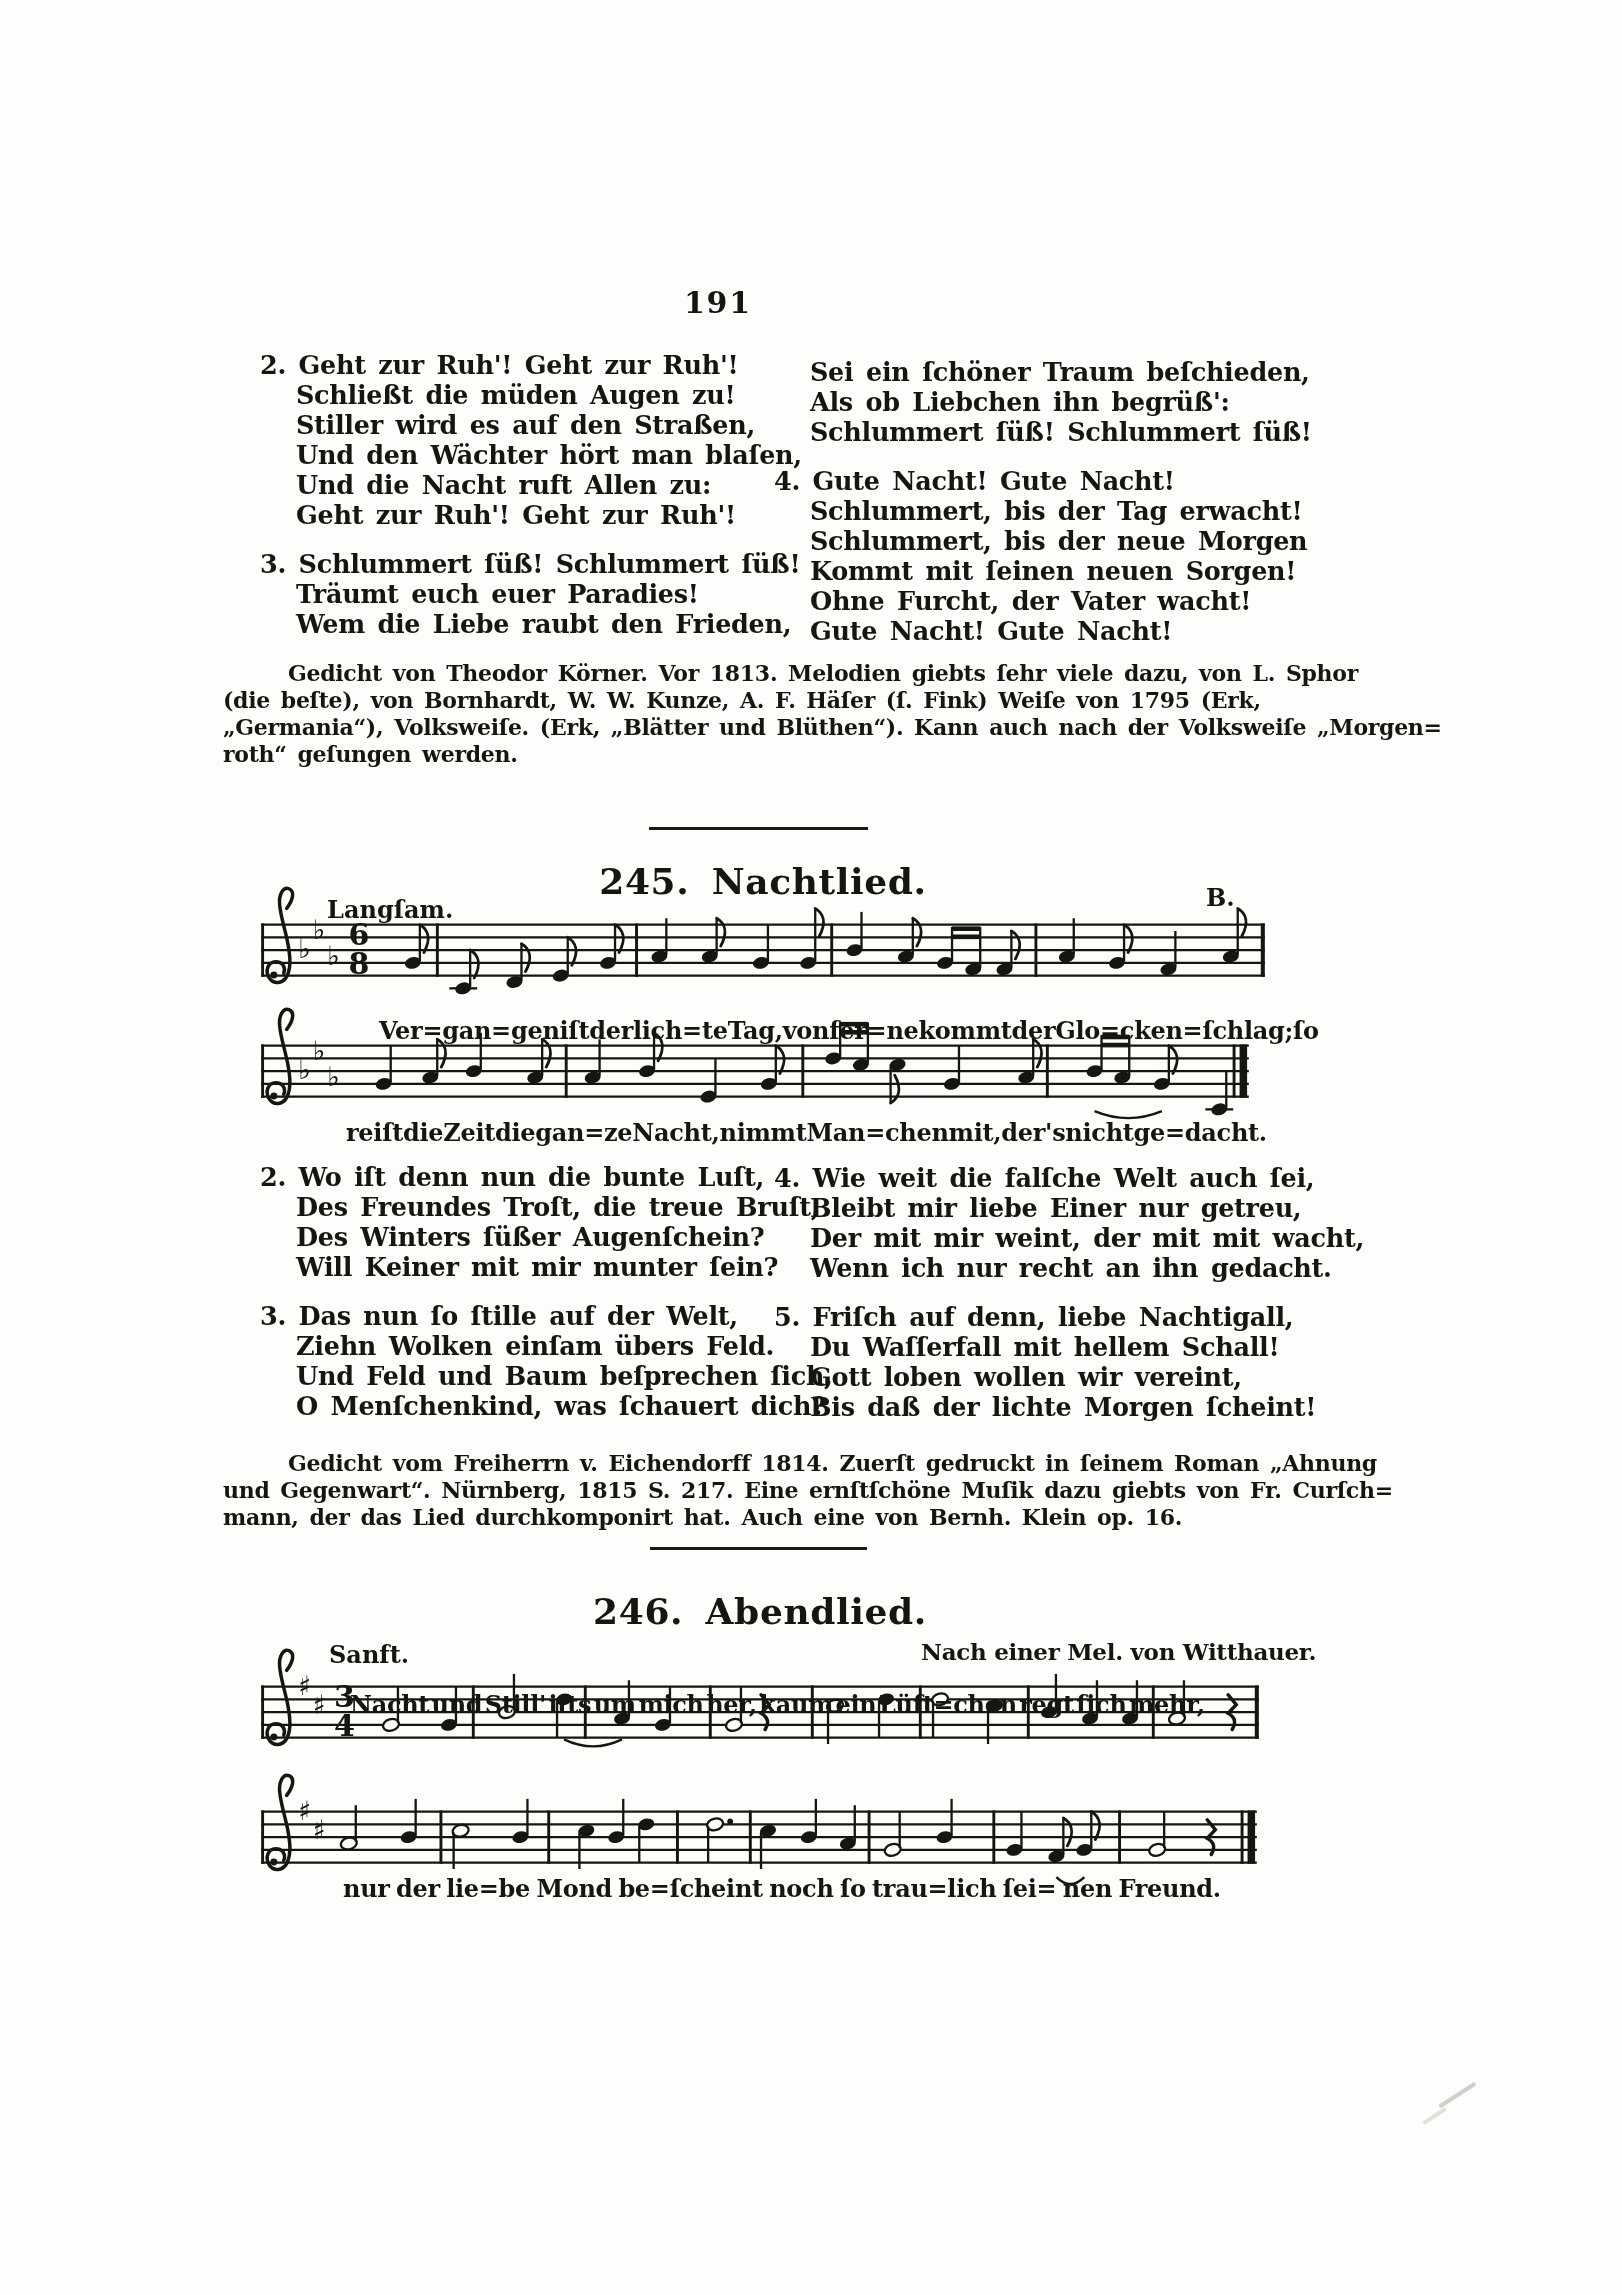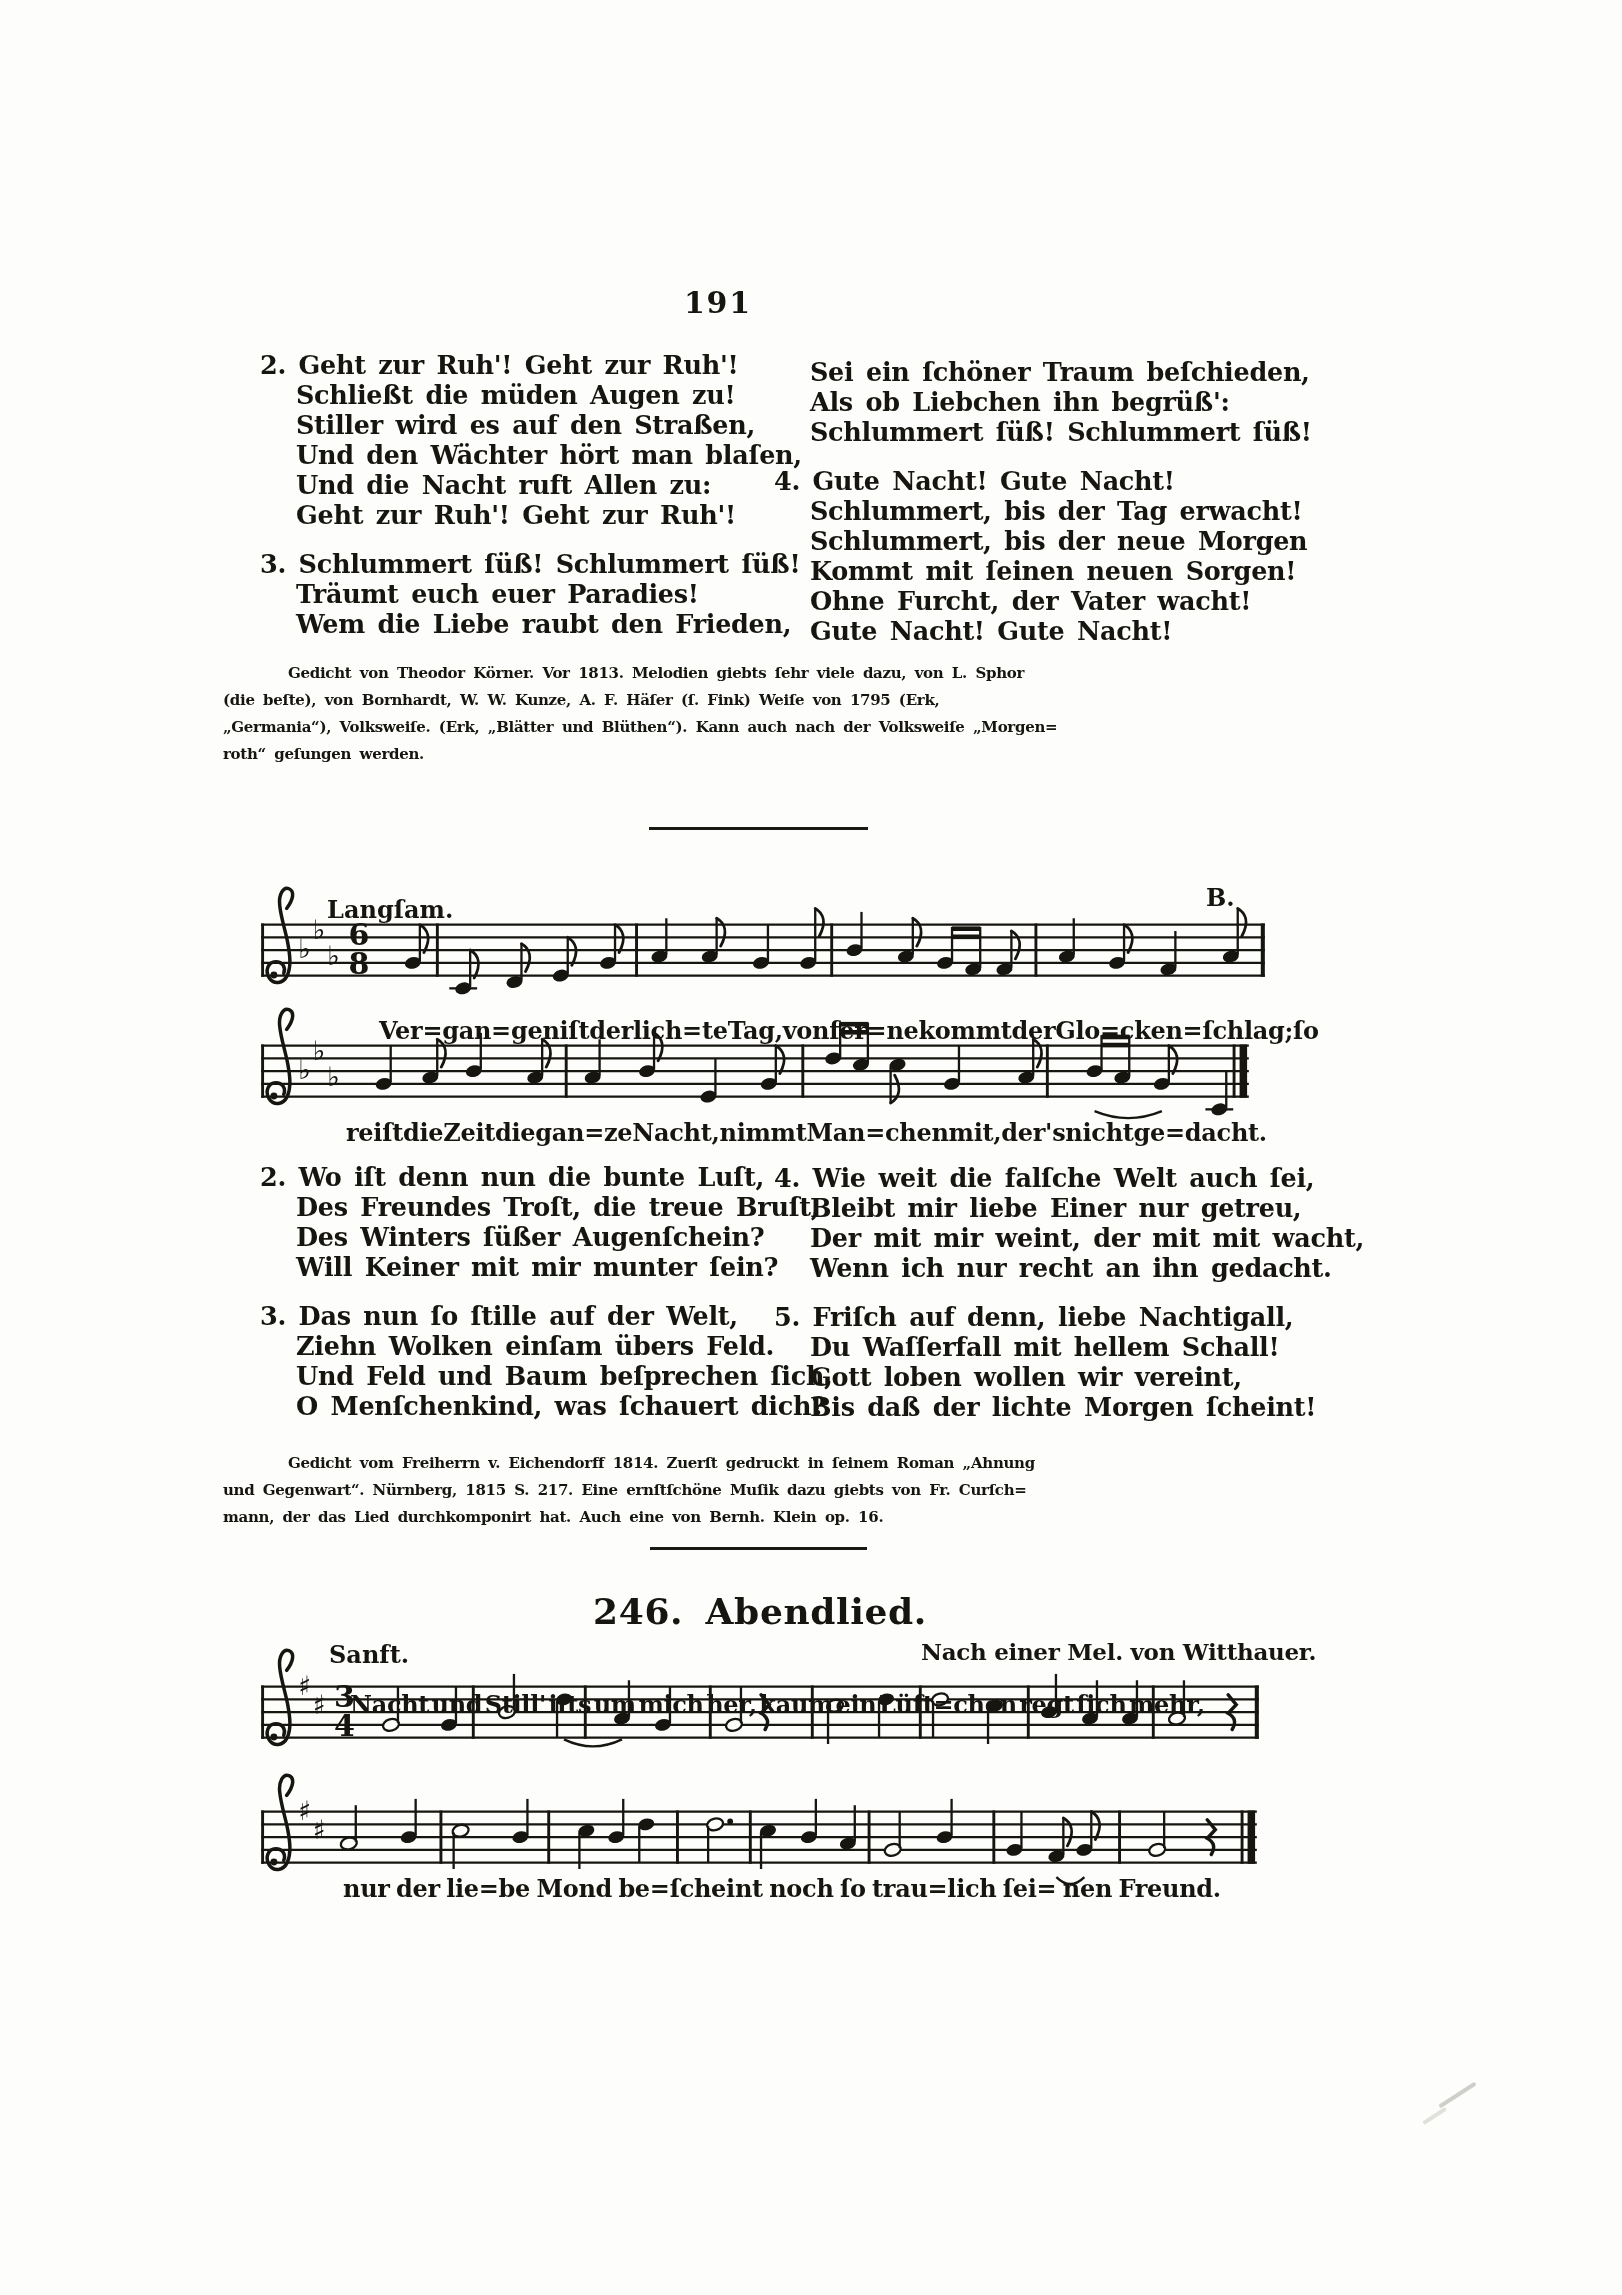--- a/index.html
+++ b/index.html
@@ -10,21 +10,21 @@
   
   .vcol{font-size:25.5px;line-height:30px;letter-spacing:-0.3px;word-spacing:4px;}
   .verse{margin-bottom:19px;}
   .vline{padding-left:36px;}
   .vline.vfirst{padding-left:0;}
   .col-left1{left:260px;top:350px;}
   .col-right1{left:774px;top:357px;}
   .col-left2{left:260px;top:1162px;}
   .col-right2{left:774px;top:1163px;}
   
-  .songnote{font-size:15px;line-height:27px;letter-spacing:-0.3px;word-spacing:3.5px;}
+  .songnote{font-size:22px;line-height:27px;letter-spacing:-0.3px;word-spacing:3.5px;}
   .note1{left:223px;top:660px;width:1192px;}
   .note2{left:223px;top:1450px;width:1192px;}
   .nline.nfirst{padding-left:65px;}
   
   .divider{background:#1a1914;height:2.9px;}
   .div1{left:649px;top:827px;width:219px;}
   .div2{left:650px;top:1547px;width:217px;}
   
   .songhead{text-align:center;font-size:36px;letter-spacing:0.6px;word-spacing:9.3px;font-weight:700;}
   .head245{left:260px;top:860px;width:1006px;}
@@ -92,20 +92,21 @@
 
   <div class="abs songnote note1">
       <div class="nline nfirst">Gedicht von Theodor Körner. Vor 1813. Melodien giebts ſehr viele dazu, von L. Sphor</div>
       <div class="nline">(die beſte), von Bornhardt, W. W. Kunze, A. F. Häſer (ſ. Fink) Weiſe von 1795 (Erk,</div>
       <div class="nline">„Germania“), Volksweiſe. (Erk, „Blätter und Blüthen“). Kann auch nach der Volksweiſe „Morgen=</div>
       <div class="nline">roth“ geſungen werden.</div>
     </div>
 
   <div class="abs divider div1"></div>
 
+  <div class="abs songhead head245">245. Nachtlied.</div>
   <div class="abs tempo langsam">Langſam.</div>
   <div class="abs tempo voicemark">B.</div>
 
   <svg class="staffsvg sv1" width="1006" height="145" viewBox="0 0 1737 250">
       <line x1="2" y1="70" x2="1735" y2="70" stroke="#17150f" stroke-width="4"></line>
       <line x1="2" y1="92" x2="1735" y2="92" stroke="#17150f" stroke-width="4"></line>
       <line x1="2" y1="114" x2="1735" y2="114" stroke="#17150f" stroke-width="4"></line>
       <line x1="2" y1="136" x2="1735" y2="136" stroke="#17150f" stroke-width="4"></line>
       <line x1="2" y1="158" x2="1735" y2="158" stroke="#17150f" stroke-width="4"></line>
       <rect x="2" y="68" width="5" height="92" fill="#17150f"></rect>

